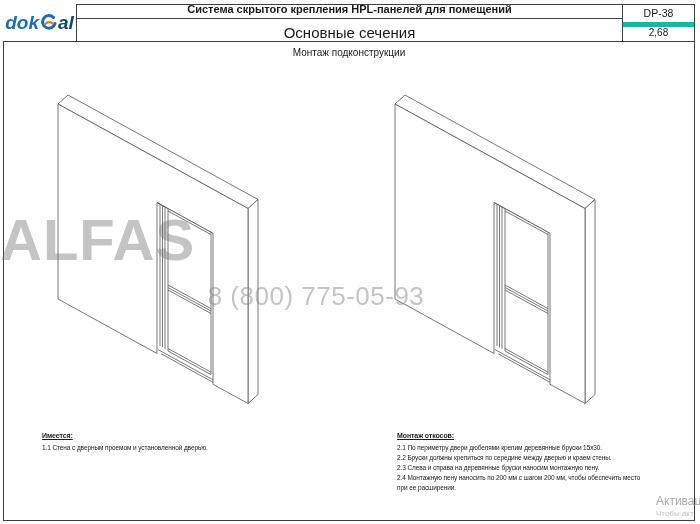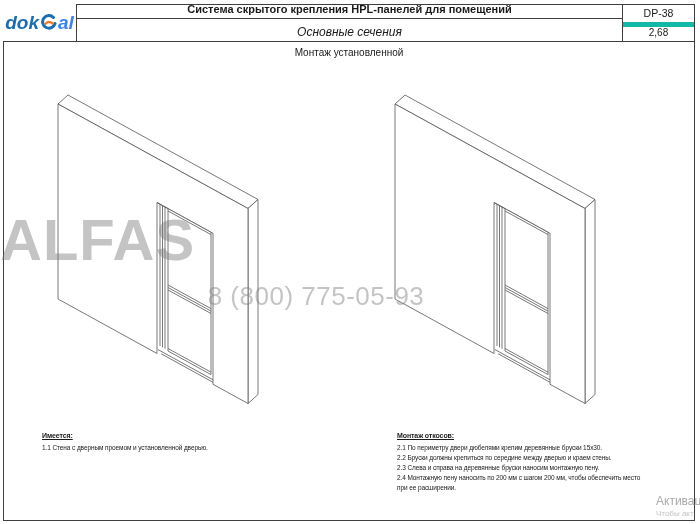--- a/index.html
+++ b/index.html
@@ -13,29 +13,29 @@
   
   .page-border{left:3px;top:4px;width:690px;height:515px;border:1px solid #3f3f3f;}
   .logo-cell{left:3px;top:4px;width:73px;height:37px;border-right:1px solid #3f3f3f;border-bottom:1px solid #3f3f3f;
     display:flex;align-items:center;justify-content:center;overflow:hidden;background:#fff;}
   .title-cell{left:77px;top:0;width:545px;height:18px;border-bottom:1px solid #3f3f3f;
     display:flex;align-items:center;justify-content:center;}
   .title-cell span{font-weight:bold;font-size:11px;letter-spacing:0;}
   .code-cell{left:622px;top:4px;width:71px;height:18px;border-left:1px solid #3f3f3f;border-bottom:5px solid #14b8a6;
     display:flex;align-items:center;justify-content:center;font-weight:normal;font-size:10.5px;}
   .subtitle-cell{left:77px;top:23px;width:545px;height:18px;border-bottom:1px solid #3f3f3f;
-    display:flex;align-items:center;justify-content:center;font-size:12px;font-style:italic;}
+    display:flex;align-items:center;justify-content:center;font-size:15px;}
   .sheet-cell{left:622px;top:23px;width:71px;height:18px;border-left:1px solid #3f3f3f;border-bottom:1px solid #3f3f3f;
     display:flex;align-items:center;justify-content:center;font-size:10px;}
   .section-row{left:4px;top:42px;width:690px;height:20px;
     display:flex;align-items:center;justify-content:center;font-size:10px;}
   
   .logo{display:flex;align-items:center;font-style:italic;font-weight:bold;font-size:19px;line-height:1;}
   .logo .blue{color:#1b6db3;}
-  .logo .orange{color:#3b82f6;}
+  .logo .orange{color:#0c4a6e;}
   .logo svg{margin:0 1px;}
   
   .drawing{width:212px;height:315px;}
   .drawing-left{left:52px;top:90px;}
   .drawing-right{left:389px;top:90px;}
   .drawing svg{display:block;}
   
   .wm-brand{left:0;top:206px;width:700px;
     font-size:58px;font-weight:bold;color:rgba(125,125,125,0.45);letter-spacing:1px;pointer-events:none;}
   .wm-phone{left:0;top:281px;width:632px;text-align:center;
@@ -64,21 +64,21 @@
     <span class="orange">al</span>
   </div>
 </div>
 
 <div class="abs title-cell">
   <span>Система скрытого крепления HPL-панелей для помещений</span>
 </div>
 <div class="abs code-cell">DP-38</div>
 <div class="abs subtitle-cell">Основные сечения</div>
 <div class="abs sheet-cell">2,68</div>
-<div class="abs section-row">Монтаж установленной</div>
+<div class="abs section-row">Монтаж подконструкции</div>
 
 <div class="abs drawing drawing-left">
   <svg viewBox="0 0 212 315" width="212" height="315">
     <g fill="#ffffff" stroke="#555555" stroke-width="0.8" stroke-linejoin="round">
       <path d="M6 14 L16 5 L206 109.5 L196 118.5 Z"></path>
       <path d="M196 118.5 L206 109.5 L206 304.5 L196 313.5 Z"></path>
       <path d="M6 14 L196 118.5 L196 313.5 L161 294.3 L161 143.3 L105 112.5 L105 263.5 L6 209 Z"></path>
       <path d="M116 118.6 L159 142.3 L159 284.6 L116 261 Z"></path>
     </g>
     <g fill="none" stroke="#555555" stroke-width="0.8">

